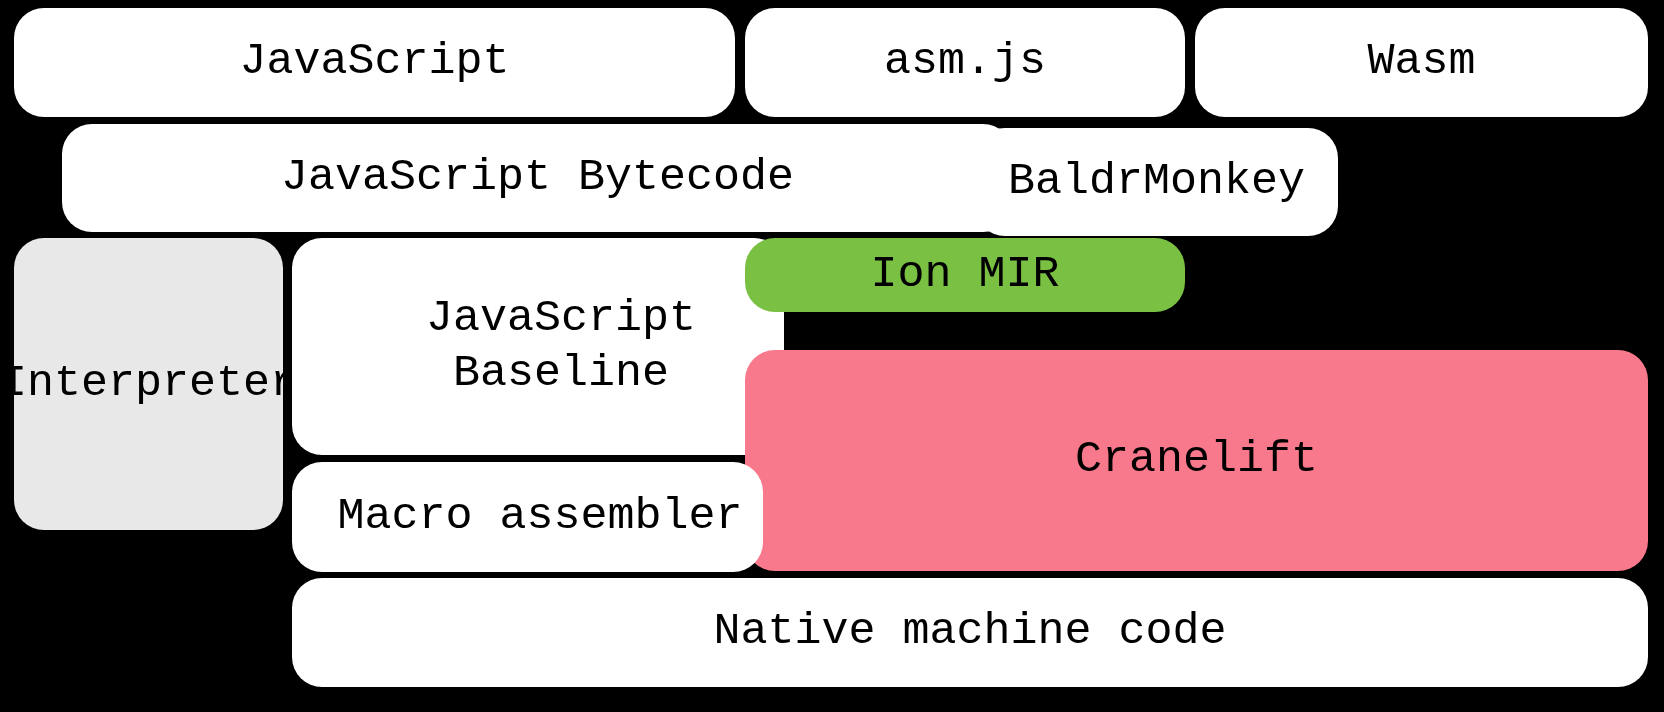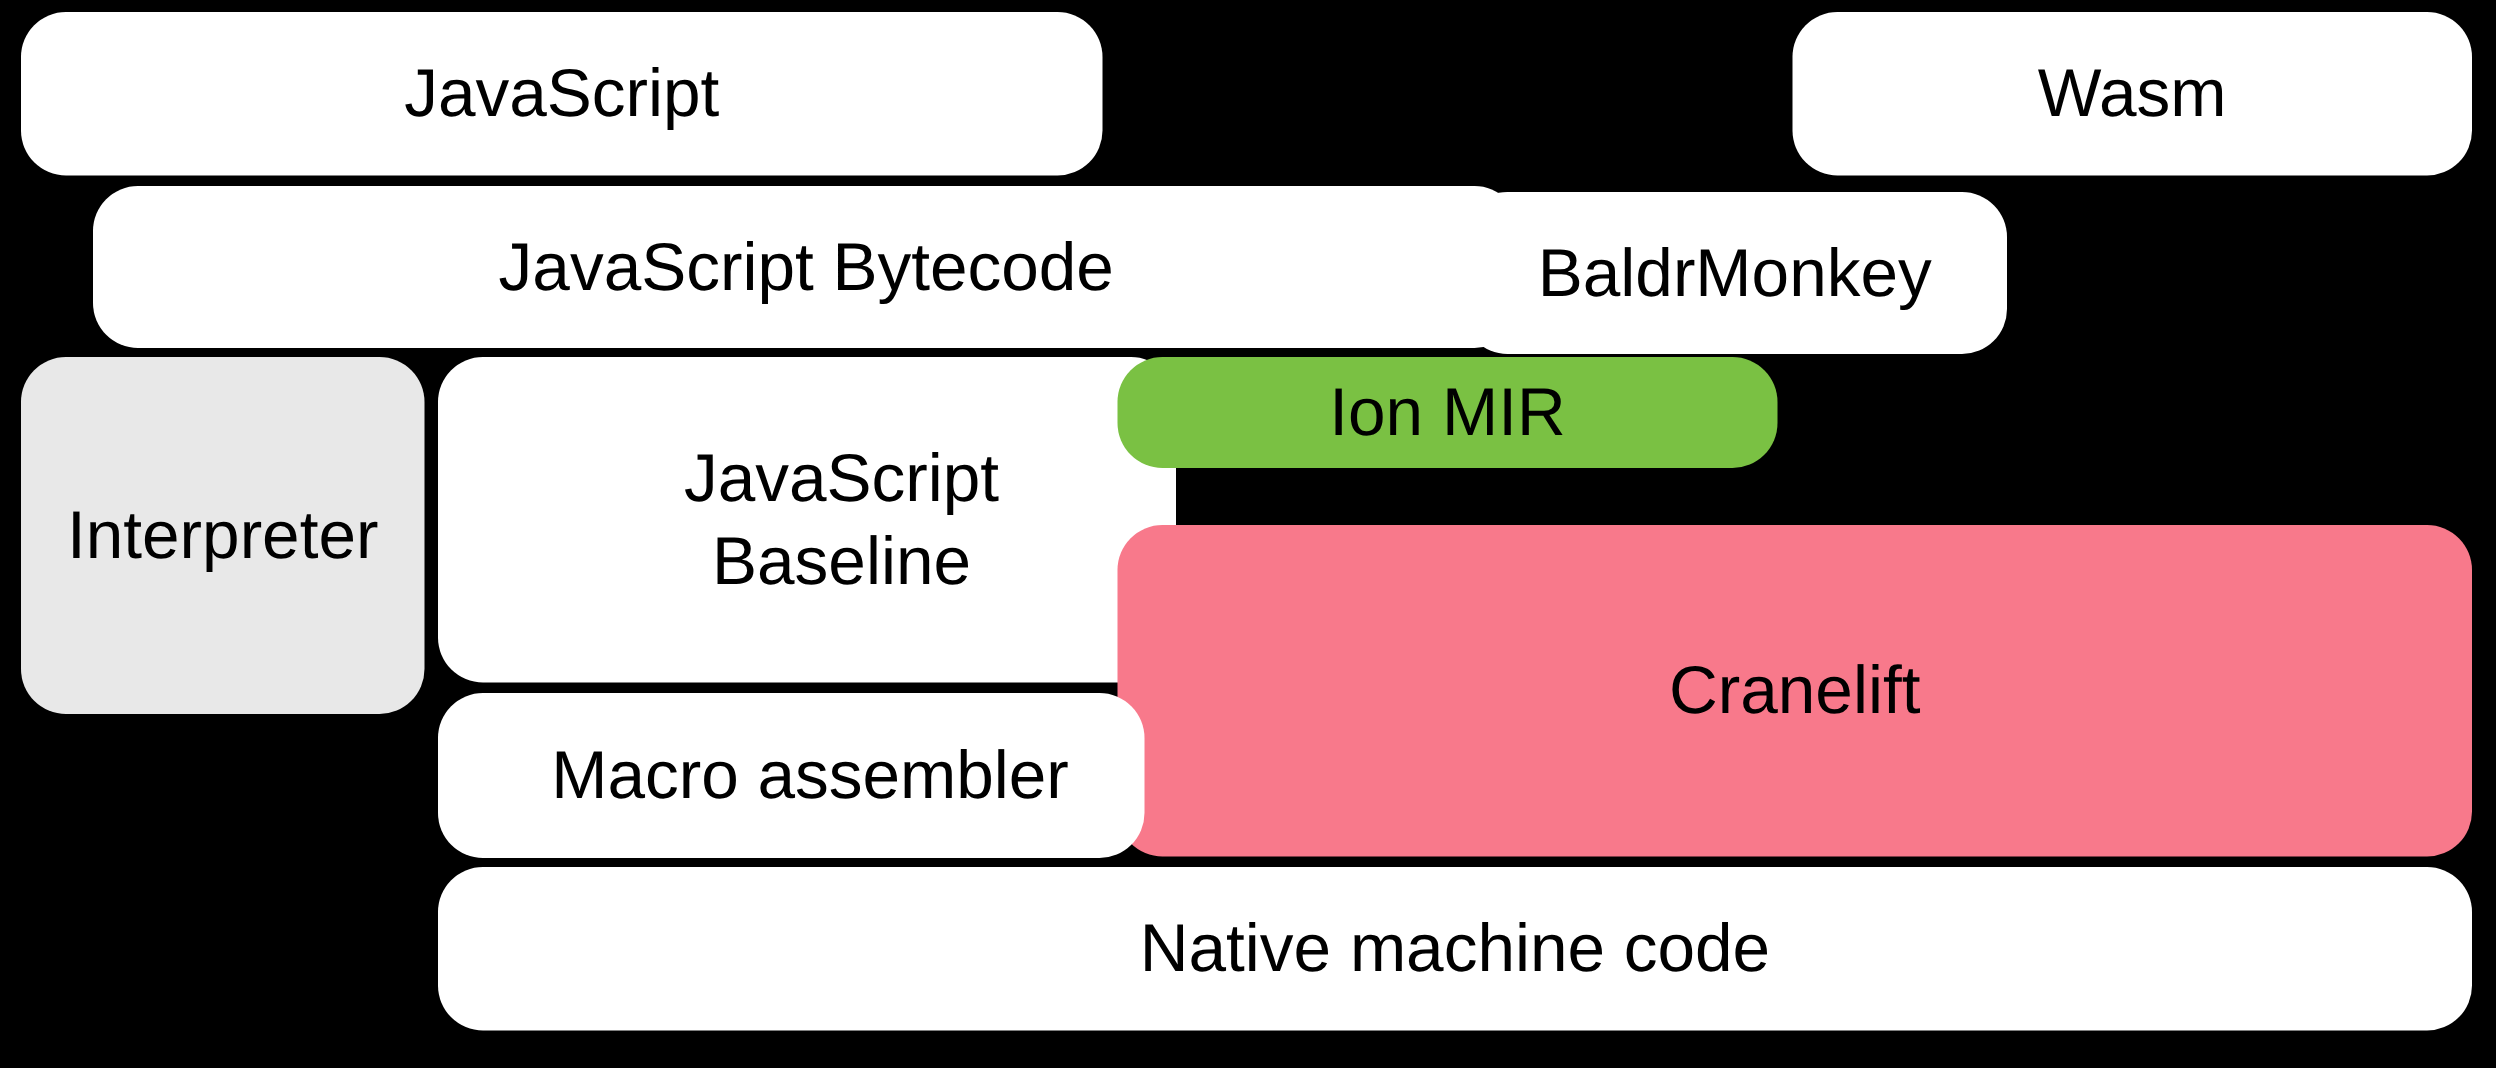--- a/index.html
+++ b/index.html
@@ -21,43 +21,47 @@
     position: absolute;
     background: var(--node-white, #fff);
     border-radius: 30px;
     display: flex;
     align-items: center;
     justify-content: center;
     text-align: center;
     color: var(--text, #000);
     font-size: 45px;
     line-height: 1.22;
+    font-family: Liberation Mono, monospace;
   }
   .n-javascript   { left: 14px;   top: 8px;   width: 721px;  height: 109px; }
   .n-asmjs        { left: 745px;  top: 8px;   width: 440px;  height: 109px; }
   .n-wasm         { left: 1195px; top: 8px;   width: 453px;  height: 109px; text-align: center; }
   .n-bytecode     { left: 14px;   top: 124px; width: 951px;  height: 108px; margin-left: 48px; }
   .n-baldrmonkey  { left: 975px;  top: 128px; width: 363px;  height: 108px; }
-  .n-interpreter  { left: 14px;   top: 238px; width: 269px;  height: 238px; background: var(--node-gray, #e8e8e8); }
+  .n-interpreter  { left: 14px;   top: 238px; width: 269px;  height: 292px; background: var(--node-gray, #e8e8e8); }
   .n-baseline     { left: 292px;  top: 238px; width: 446px;  height: 217px; padding-left: 46px; }
   .n-baseline .label { max-width: 300px; }   
   .n-ionmir       { left: 745px;  top: 238px; width: 440px;  height: 74px; background: var(--node-green, #7ac143); }
   .n-cranelift    { left: 745px;  top: 350px; width: 903px;  height: 221px; background: var(--node-pink, #f8798b); }
   .n-macro        { left: 292px;  top: 462px; width: 446px;  height: 110px; padding-left: 25px; }
   .n-native       { left: 292px;  top: 578px; width: 1356px; height: 109px; }
 </style>
 </head>
 <body>
 
 <div class="canvas">
 
   <div class="node n-javascript">
     <span class="label">JavaScript</span>
   </div>
 
+  <div class="node n-asmjs">
+    <span class="label">asm.js</span>
+  </div>
 
   <div class="node n-wasm">
     <span class="label">Wasm</span>
   </div>
 
   <div class="node n-bytecode">
     <span class="label">JavaScript Bytecode</span>
   </div>
 
   <div class="node n-baldrmonkey">

